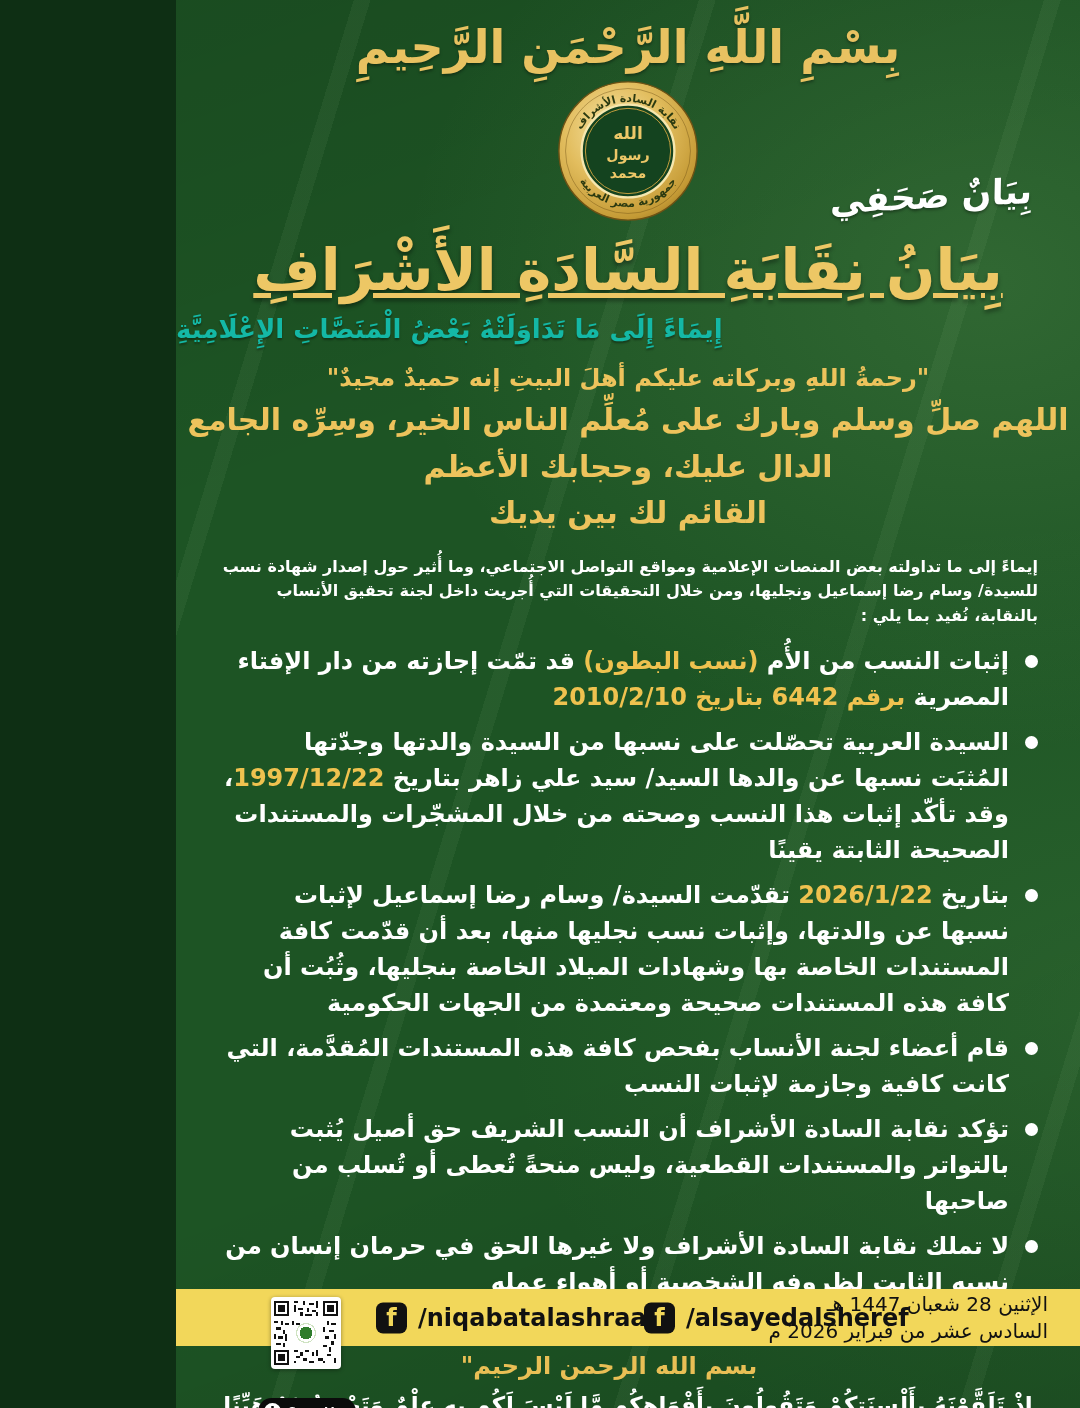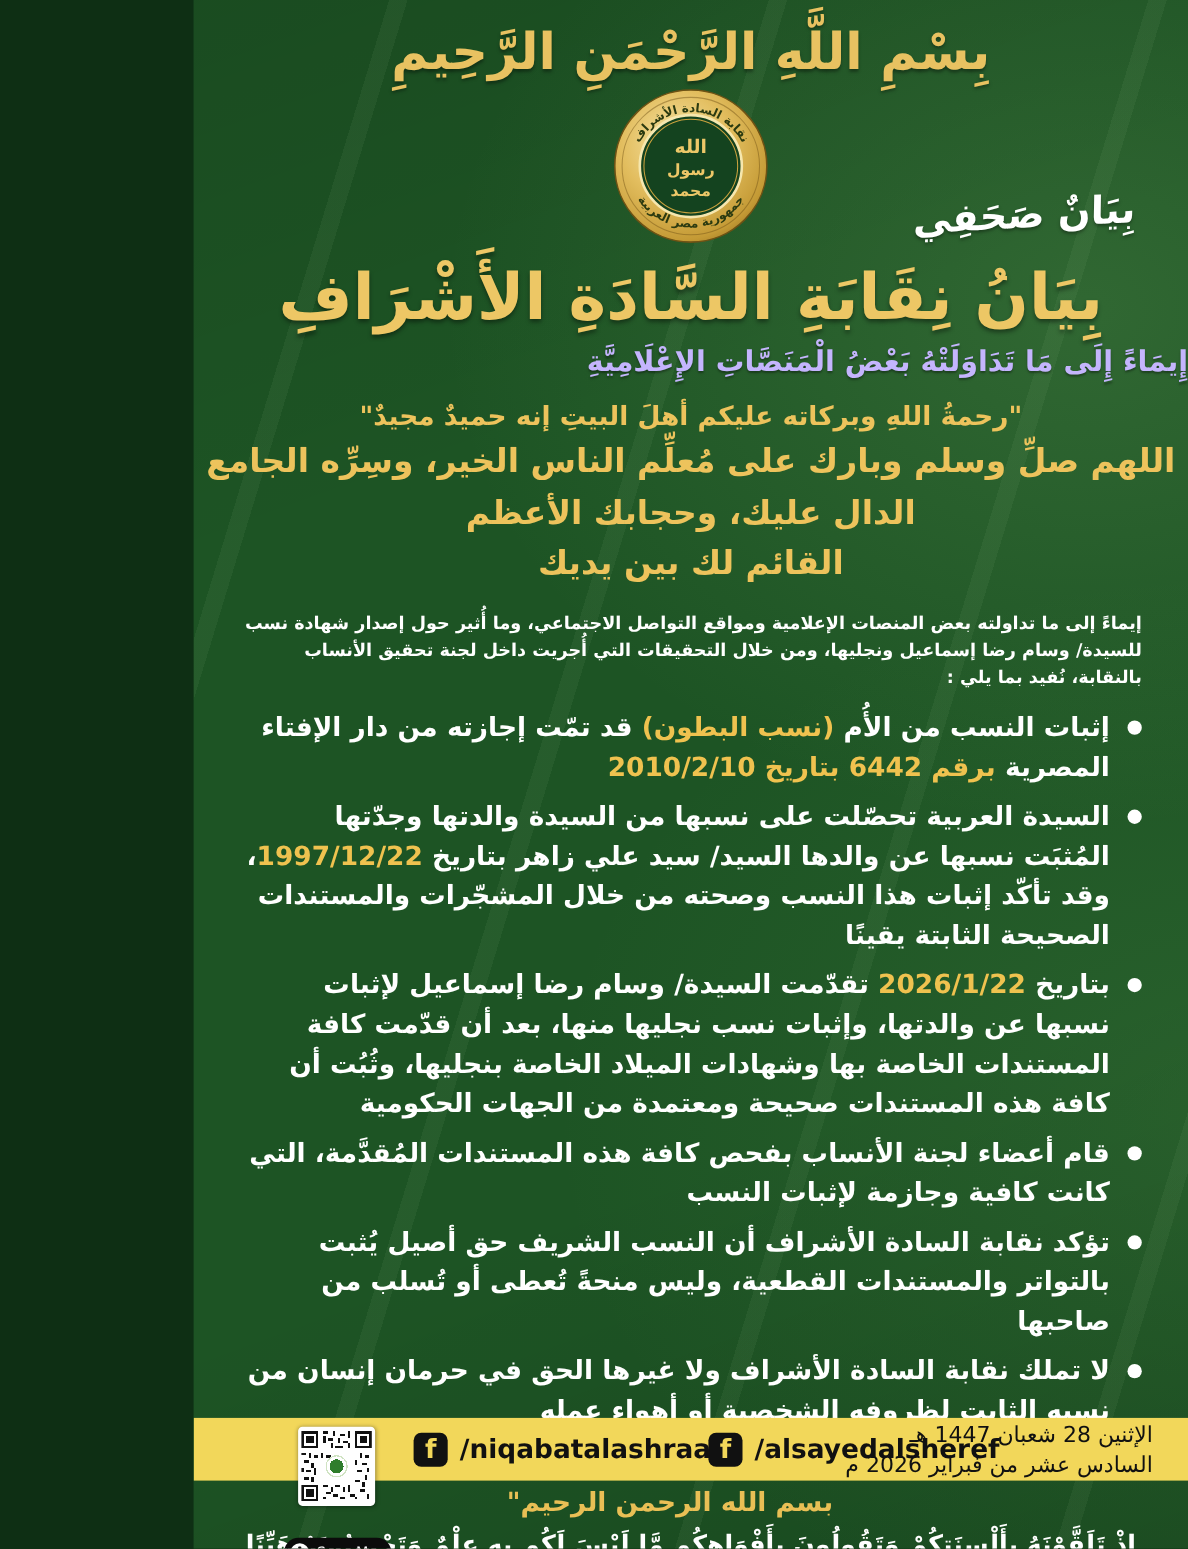--- a/index.html
+++ b/index.html
@@ -30,24 +30,25 @@
   .press-badge{
     position:absolute;top:156px;right:48px;
     color:#ffffff;font-size:35px;font-weight:bold;
     transform:rotate(-3deg) skewX(-4deg);
     text-shadow:0 2px 3px rgba(0,0,0,.35);
   }
   .title{
     margin:10px 0 0;text-align:center;
     font-size:58px;font-weight:bold;color:#edc765;
     text-shadow:0 3px 4px rgba(0,0,0,.4);
+    text-decoration:underline;
   }
   .subtitle{
-    margin-top:10px;text-align:right;
-    font-size:26px;font-weight:bold;color:#c4b5fd;
+    margin-top:10px;text-align:left;
+    font-size:26px;font-weight:bold;color:#14b8a6;
     text-shadow:0 2px 2px rgba(0,0,0,.35);
   }
 
   
   .dua{margin-top:16px;text-align:center;color:#edc35c;font-weight:bold;line-height:1.55;}
   .dua .l1{font-size:24px;}
   .dua .l2,.dua .l3{font-size:30px;}
 
   
   .intro{

